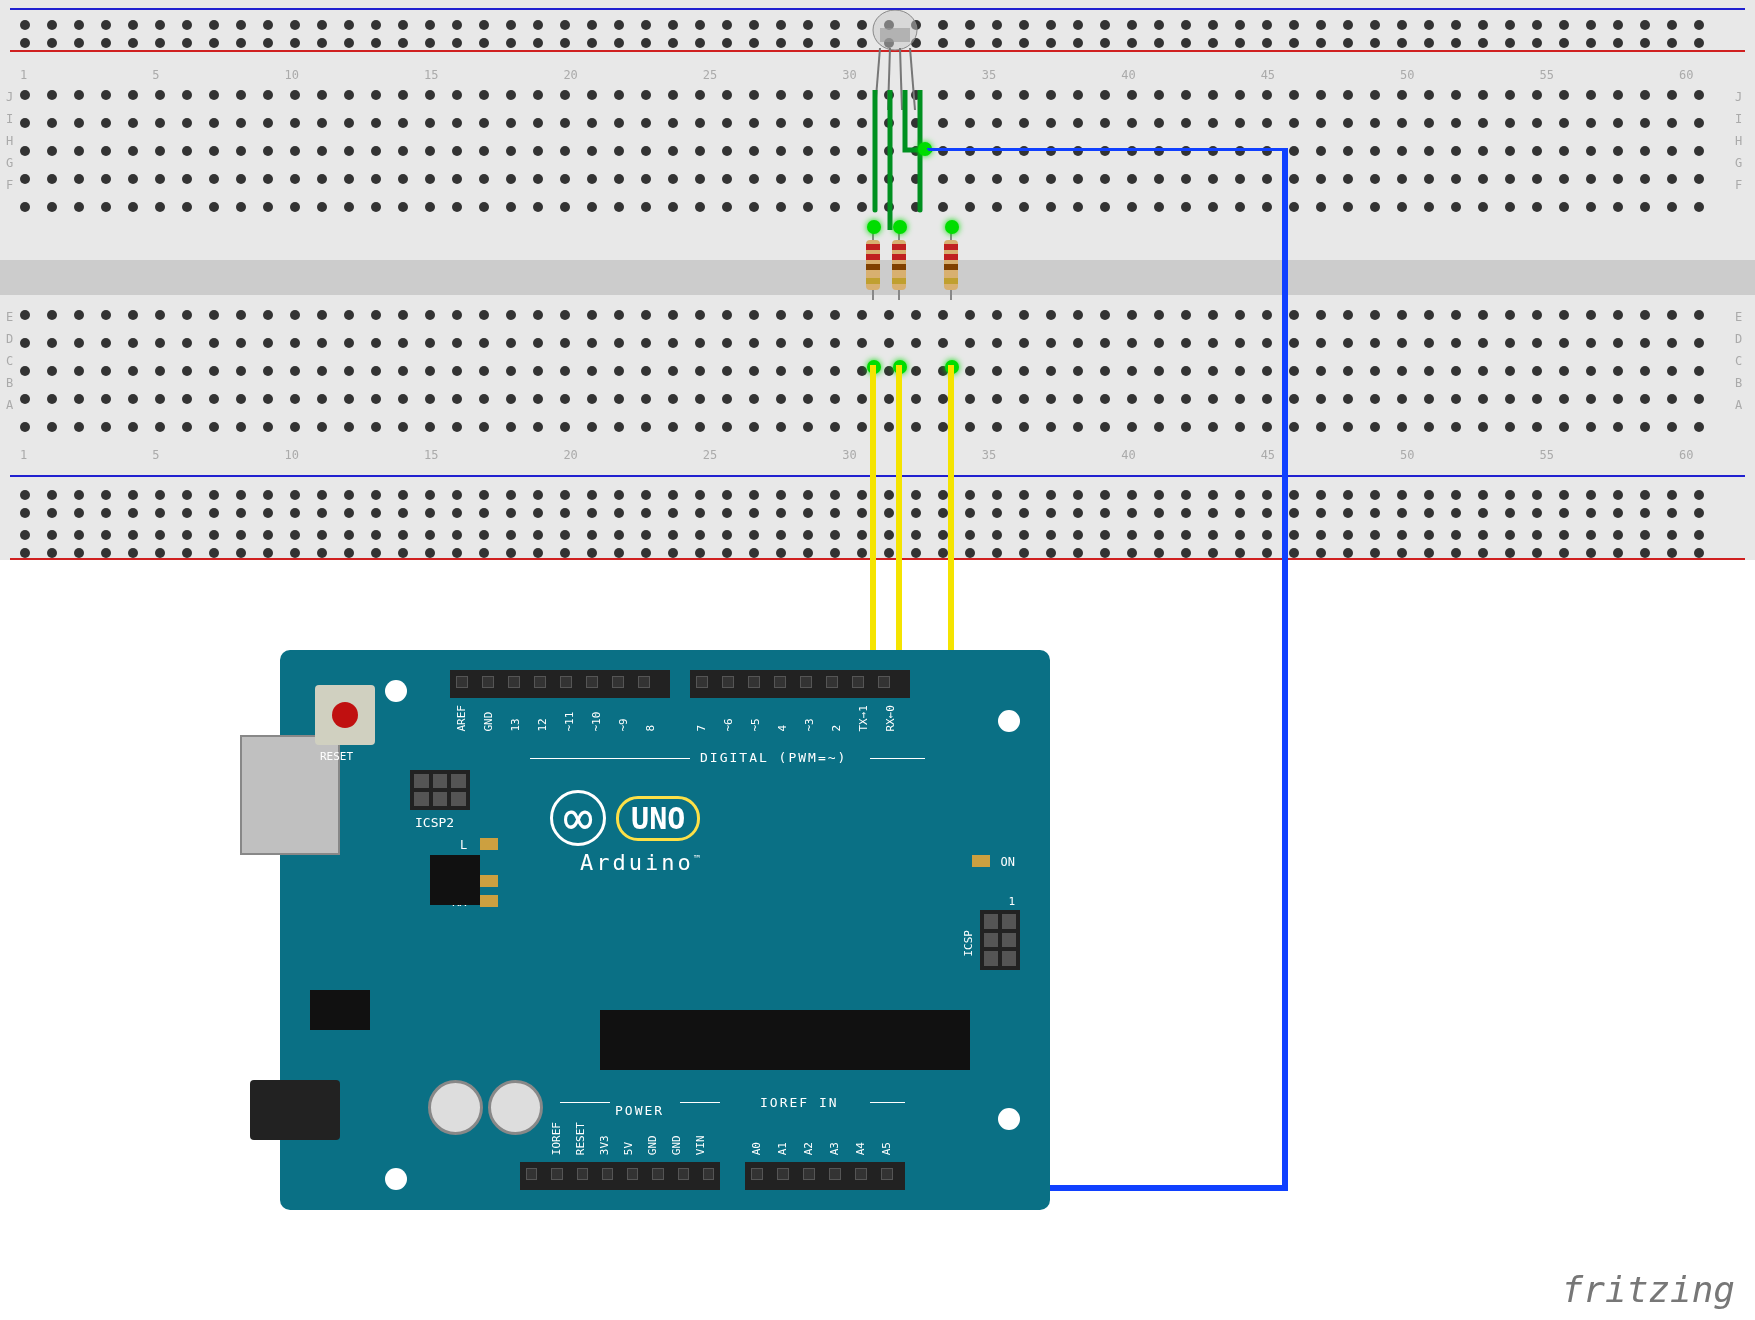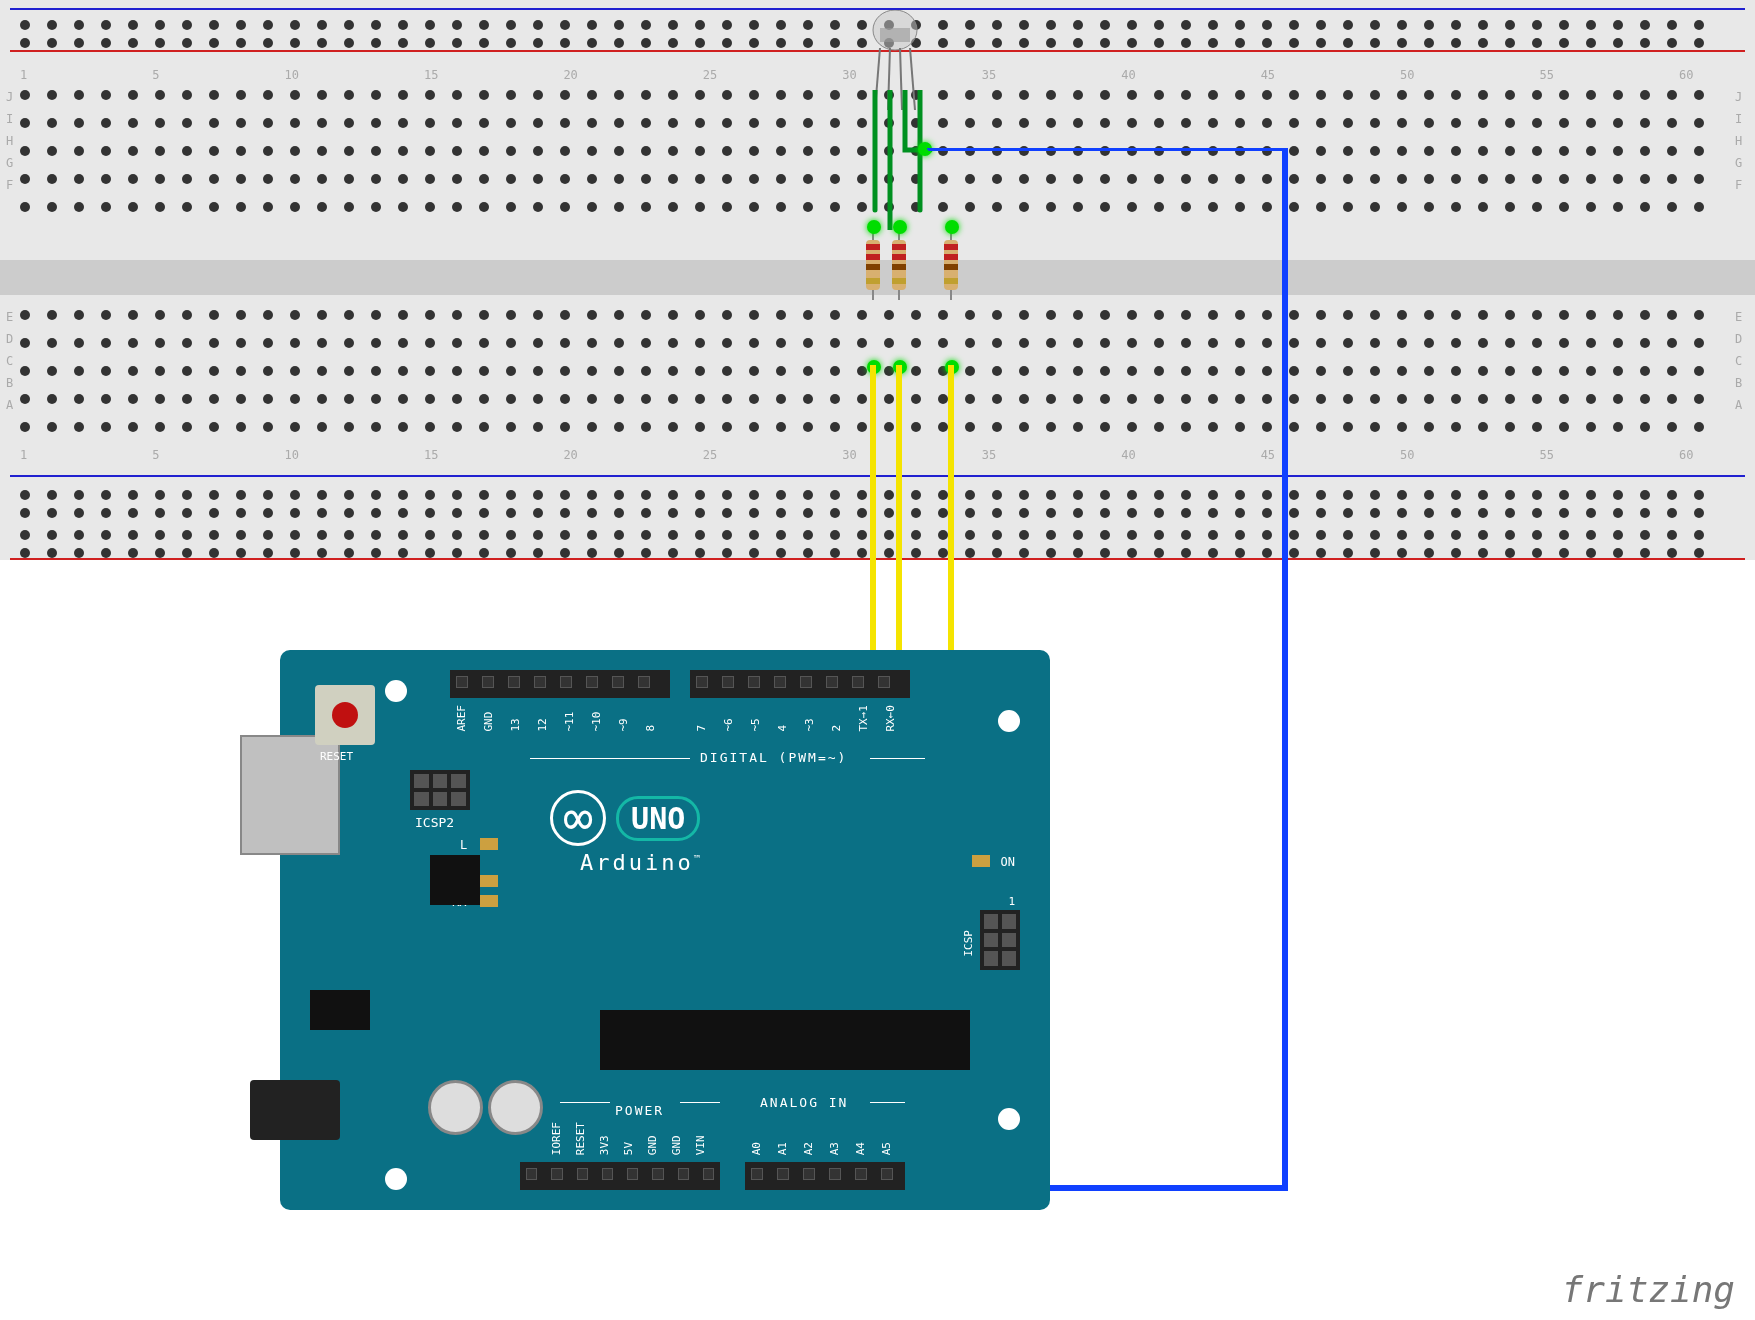--- a/index.html
+++ b/index.html
@@ -22,21 +22,21 @@
 .arduino .header{position:absolute;background:#222;height:28px;display:flex;gap:14px;padding:6px}
 .arduino .header .pin{width:12px;height:12px;background:#333;border:1px solid #555}
 .arduino .section-label{position:absolute;color:#fff;font-size:13px;letter-spacing:2px}
 .arduino .line{position:absolute;background:#fff;height:1px}
 .arduino .chip{position:absolute;left:320px;top:360px;width:370px;height:60px;background:#111}
 .arduino .chip2{position:absolute;left:150px;top:205px;width:50px;height:50px;background:#111}
 .arduino .caps{position:absolute;left:148px;top:430px;display:flex;gap:5px}
 .arduino .cap{width:55px;height:55px;border-radius:50%;background:#ddd;border:3px solid #888}
 .arduino .logo{position:absolute;left:270px;top:140px;color:#fff;font-size:28px;display:flex;align-items:center;gap:10px}
 .arduino .logo .inf{font-size:50px;border:3px solid #fff;border-radius:30px;padding:0 10px;line-height:1}
-.arduino .logo .uno{border:3px solid #14b8a6;border-radius:22px;padding:2px 12px;font-size:30px;font-weight:bold}
+.arduino .logo .uno{border:3px solid #fde047;border-radius:22px;padding:2px 12px;font-size:30px;font-weight:bold}
 .arduino .ard-txt{position:absolute;left:300px;top:200px;color:#fff;font-size:22px;letter-spacing:3px}
 .arduino .led-label{position:absolute;color:#fff;font-size:12px}
 .arduino .led-dot{position:absolute;width:18px;height:12px;background:#cca040}
 .wire{position:absolute;background:none;pointer-events:none}
 .wire-path{fill:none;stroke-linecap:round}
 .joint{position:absolute;width:14px;height:14px;border-radius:50%;background:#0d0;box-shadow:0 0 6px #0d0}
 .resistor{position:absolute;width:22px;height:70px}
 .rgb-led{position:absolute;left:870px;top:10px;width:50px;height:60px}
 .fritzing{position:absolute;right:20px;bottom:10px;color:#777;font-size:36px;font-style:italic}
 </style>
@@ -1364,21 +1364,21 @@
   <div id="ana-labels" style="position:absolute;left:470px;bottom:55px;display:flex;gap:14px">
       <span style="color: rgb(255, 255, 255); font-size: 11px; writing-mode: vertical-rl; transform: rotate(180deg); width: 12px;">A0</span>
       <span style="color: rgb(255, 255, 255); font-size: 11px; writing-mode: vertical-rl; transform: rotate(180deg); width: 12px;">A1</span>
       <span style="color: rgb(255, 255, 255); font-size: 11px; writing-mode: vertical-rl; transform: rotate(180deg); width: 12px;">A2</span>
       <span style="color: rgb(255, 255, 255); font-size: 11px; writing-mode: vertical-rl; transform: rotate(180deg); width: 12px;">A3</span>
       <span style="color: rgb(255, 255, 255); font-size: 11px; writing-mode: vertical-rl; transform: rotate(180deg); width: 12px;">A4</span>
       <span style="color: rgb(255, 255, 255); font-size: 11px; writing-mode: vertical-rl; transform: rotate(180deg); width: 12px;">A5</span>
     </div>
 
   <div class="section-label" style="left:335px;bottom:92px">POWER</div>
-  <div class="section-label" style="left:480px;bottom:100px">ANALOG IN</div>
+  <div class="section-label" style="left:480px;bottom:100px">IOREF IN</div>
   <div class="line" style="left:280px;bottom:107px;width:50px"></div>
   <div class="line" style="left:400px;bottom:107px;width:40px"></div>
   <div class="line" style="left:590px;bottom:107px;width:35px"></div>
 
   <div style="position:absolute;left:30px;top:340px;width:60px;height:40px;background:#111"></div>
 </div>
 
 <div class="fritzing">fritzing</div>
 
 </body></html>

